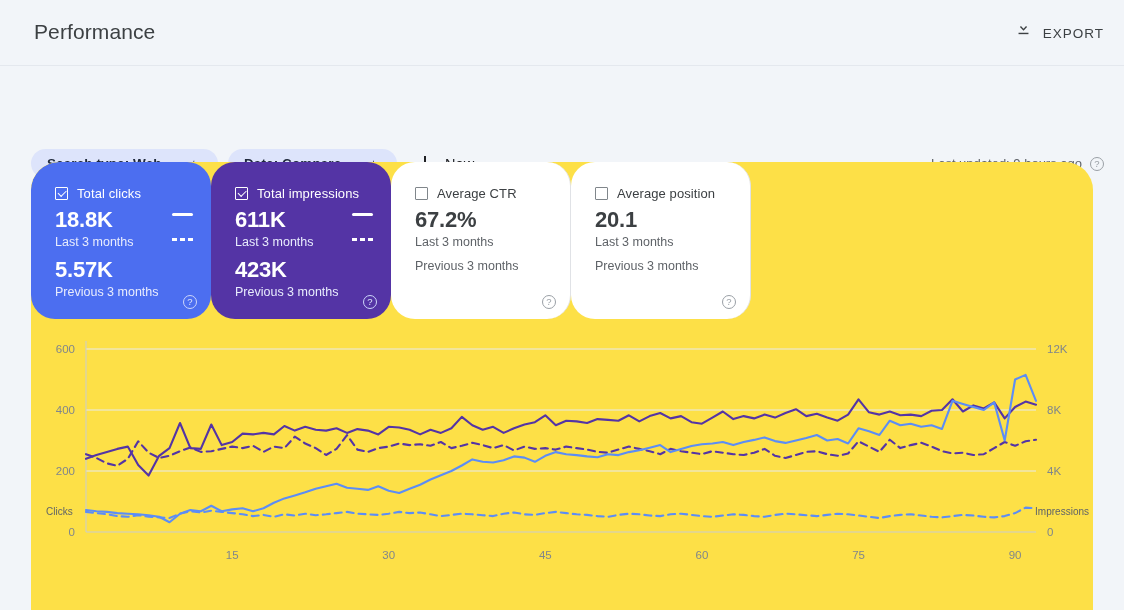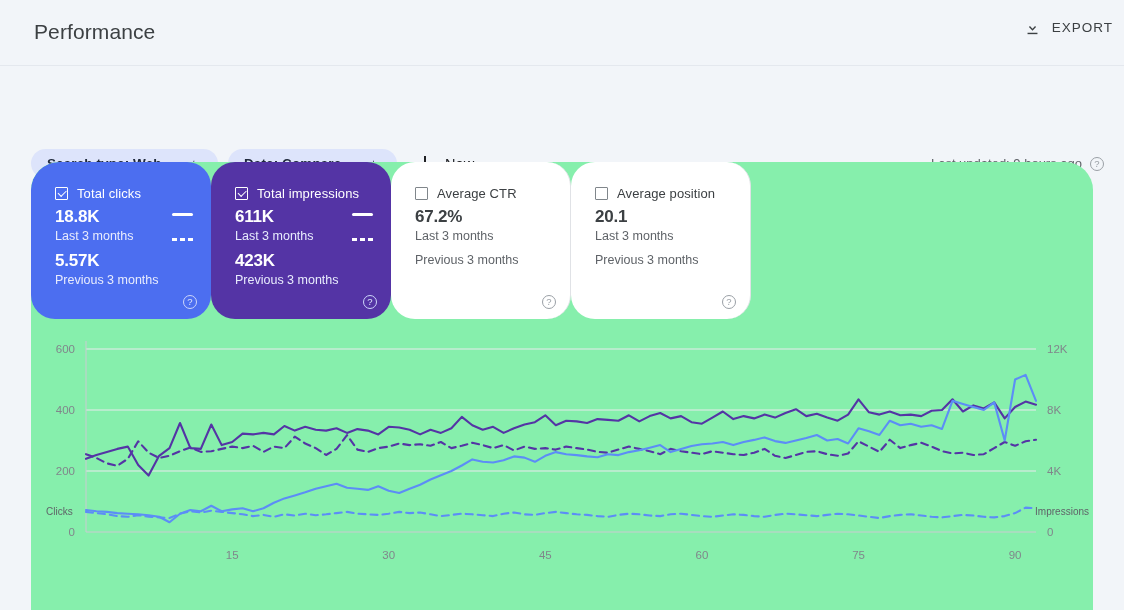--- a/index.html
+++ b/index.html
@@ -15,22 +15,22 @@
   .header{
     position:absolute;left:0;top:0;width:1124px;height:66px;
     border-bottom:1px solid #e4e8ee;
     box-sizing:border-box;
   }
   .page-title{
     position:absolute;left:34px;top:20px;
     font-size:21px;color:#3c4043;font-weight:400;letter-spacing:.1px;
   }
   .export-btn{
-    position:absolute;right:11px;top:20px;
-    display:flex;align-items:flex-start;gap:11px;
+    position:absolute;right:20px;top:20px;
+    display:flex;align-items:flex-end;gap:11px;
     cursor:pointer;user-select:none;
   }
   .export-label{
     font-size:13.5px;color:#3c4043;letter-spacing:1.0px;font-weight:500;
   }
   .dl-icon{display:block;}
 
   
   .filterbar{
     position:absolute;left:0;top:66px;width:1124px;height:66px;
@@ -64,21 +64,21 @@
   .qmark{
     width:14px;height:14px;border:1px solid #9aa0a6;border-radius:50%;
     display:flex;align-items:center;justify-content:center;
     font-size:9.5px;color:#9aa0a6;line-height:1;box-sizing:border-box;
     cursor:pointer;
   }
 
   
   .panel{
     position:absolute;left:31px;top:162px;width:1062px;height:448px;
-    background:#86efac;border-radius:28px 28px 0 0;overflow:hidden;
+    background:#fde047;border-radius:28px 28px 0 0;overflow:hidden;
   }
 
   
   .cards{
     position:absolute;left:0;top:0;height:157px;display:flex;
   }
   .card{
     position:relative;width:180px;height:157px;box-sizing:border-box;
     padding:24px 16px 0 24px;cursor:pointer;user-select:none;border-radius:24px;
   }
@@ -94,21 +94,21 @@
   .cbox.off{border:1.6px solid #80868b;}
   .cbox.on:after{
     content:"";width:7px;height:3.5px;border-left:1.6px solid #fff;
     border-bottom:1.6px solid #fff;transform:rotate(-45deg);
     margin-top:-2px;
   }
   .card-title{font-size:13px;letter-spacing:.1px;}
   .card.blue .card-title,.card.purple .card-title{color:#ffffff;}
   .card.plain .card-title{color:#3c4043;}
   .big{
-    font-size:17px;font-weight:700;letter-spacing:-.2px;line-height:1.18;
+    font-size:22px;font-weight:700;letter-spacing:-.2px;line-height:1.18;
   }
   .sub{font-size:12.5px;line-height:1.5;margin-bottom:5px;}
   .card.blue .big,.card.purple .big{color:#ffffff;}
   .card.blue .sub,.card.purple .sub{color:#e8ecfd;}
   .card.plain .big{color:#3c4043;}
   .card.plain .sub{color:#5f6368;}
   .legend-mark{position:absolute;right:18px;}
   .lm-solid{width:21px;height:3px;border-radius:2px;background:#fff;top:51px;}
   .lm-dash{
     top:75px;width:21px;height:3px;top:76px;

